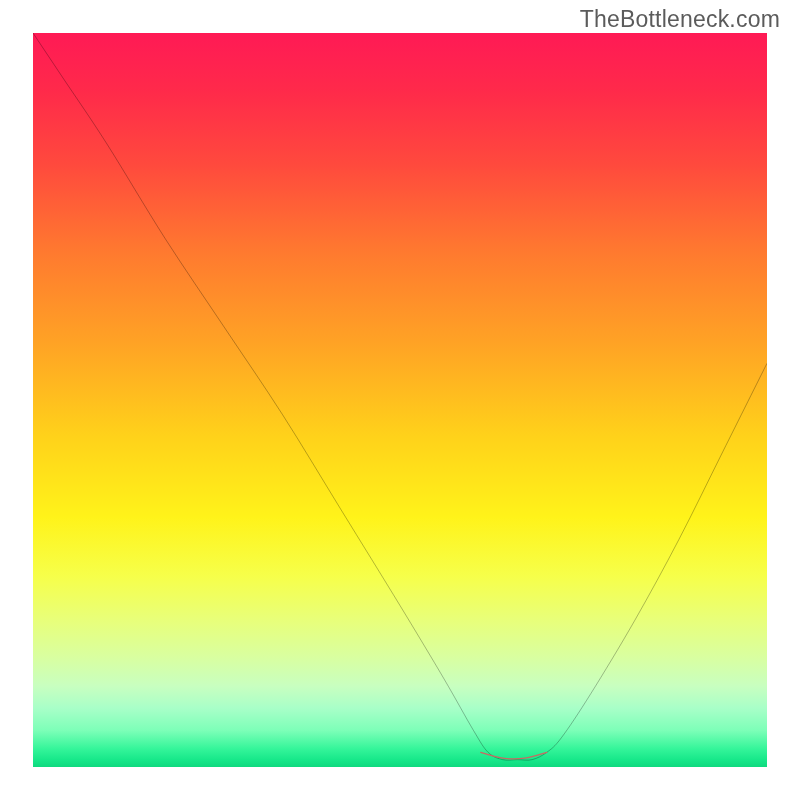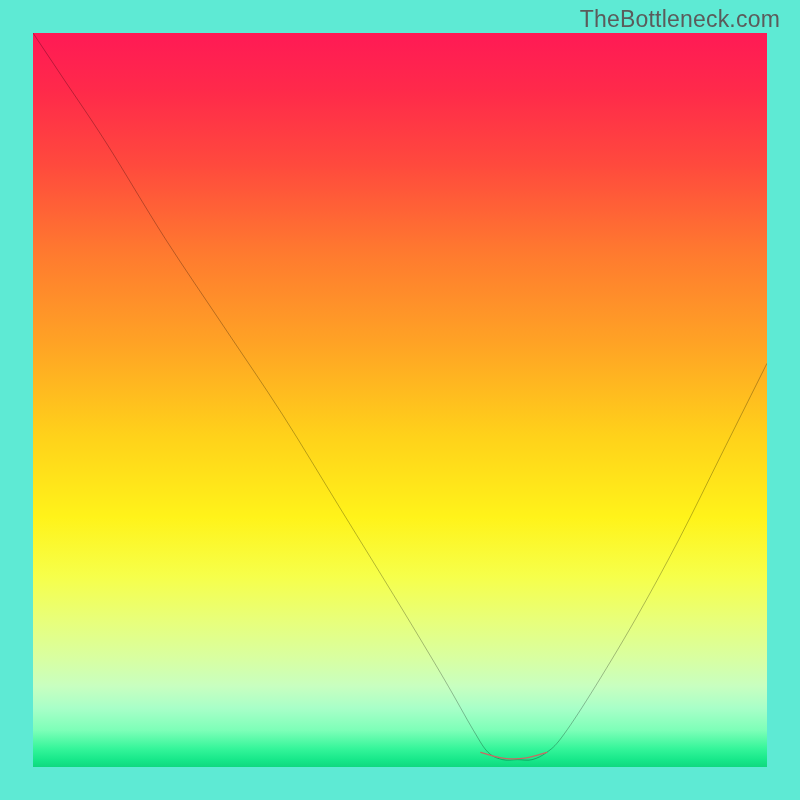--- a/index.html
+++ b/index.html
@@ -8,21 +8,21 @@
     width: 800px;
     height: 800px;
     background: #000;
     overflow: hidden;
     font-family: Arial, Helvetica, sans-serif;
   }
   .frame {
     position: relative;
     width: 800px;
     height: 800px;
-    background: #5eead4;
+    background: #ffffff;
   }
   .plot-area {
     position: absolute;
     left: 33px;
     top: 33px;
     width: 734px;
     height: 734px;
     overflow: hidden;
   }
   .gradient-bg {

